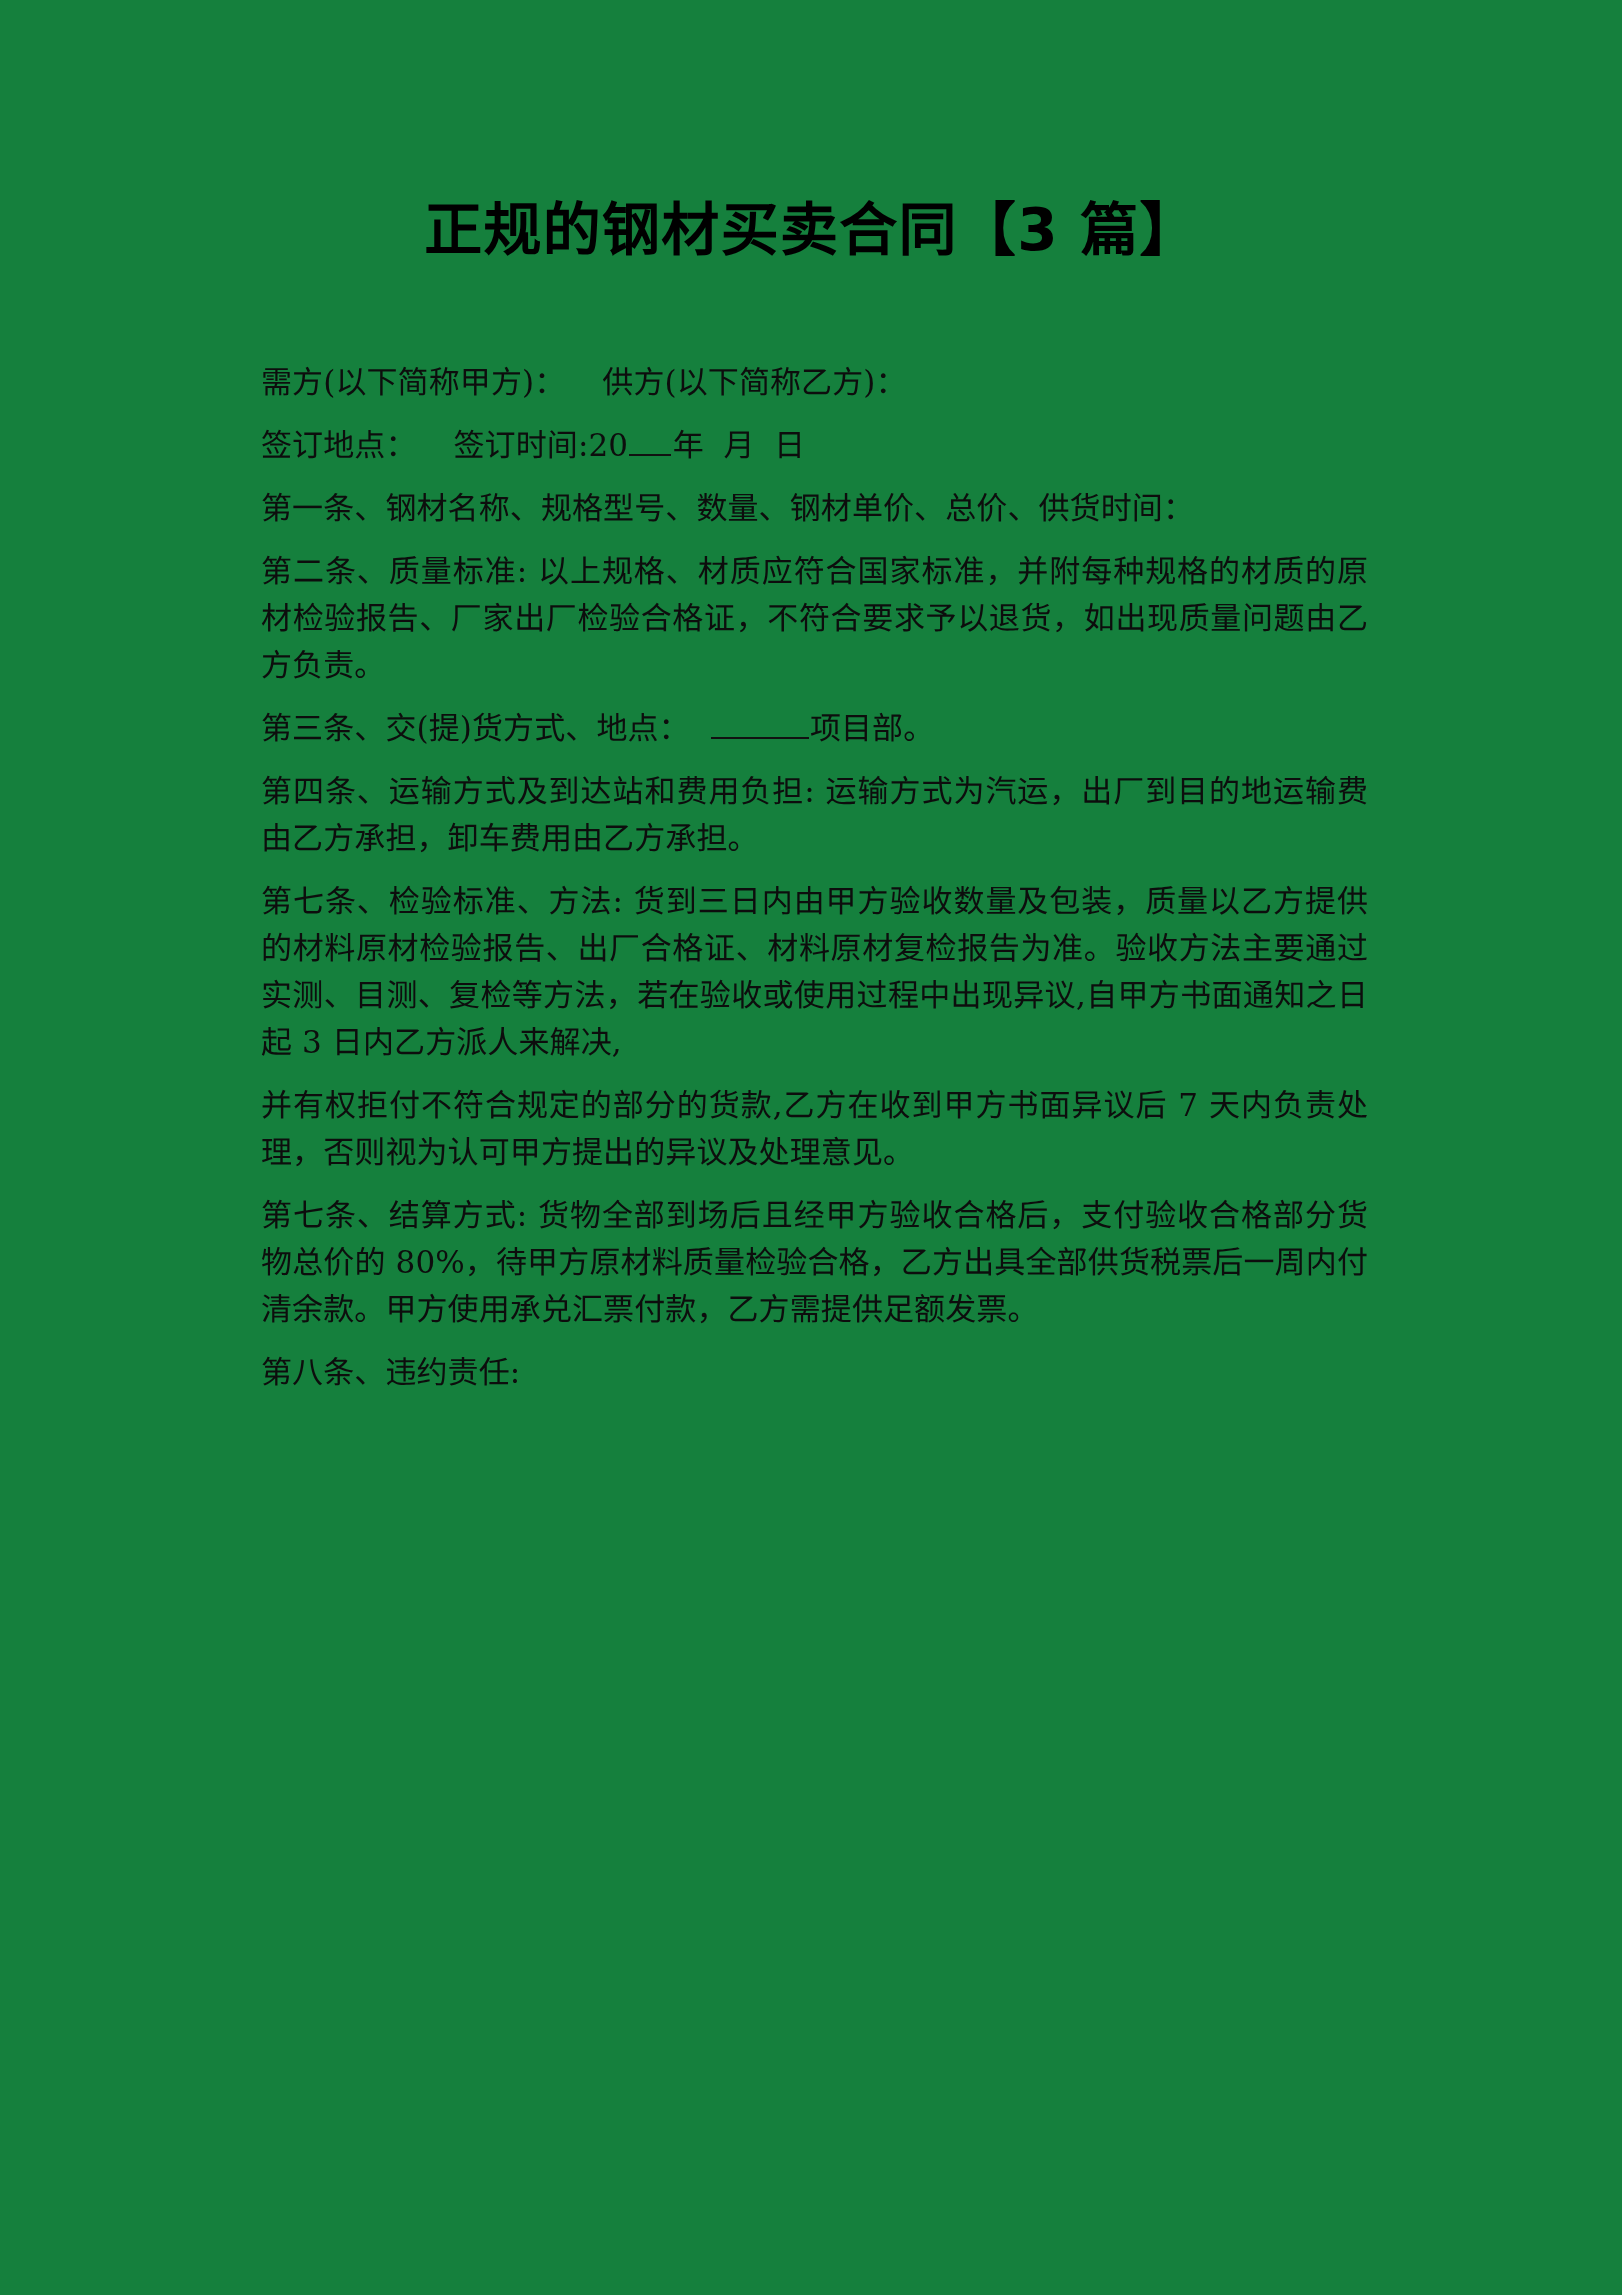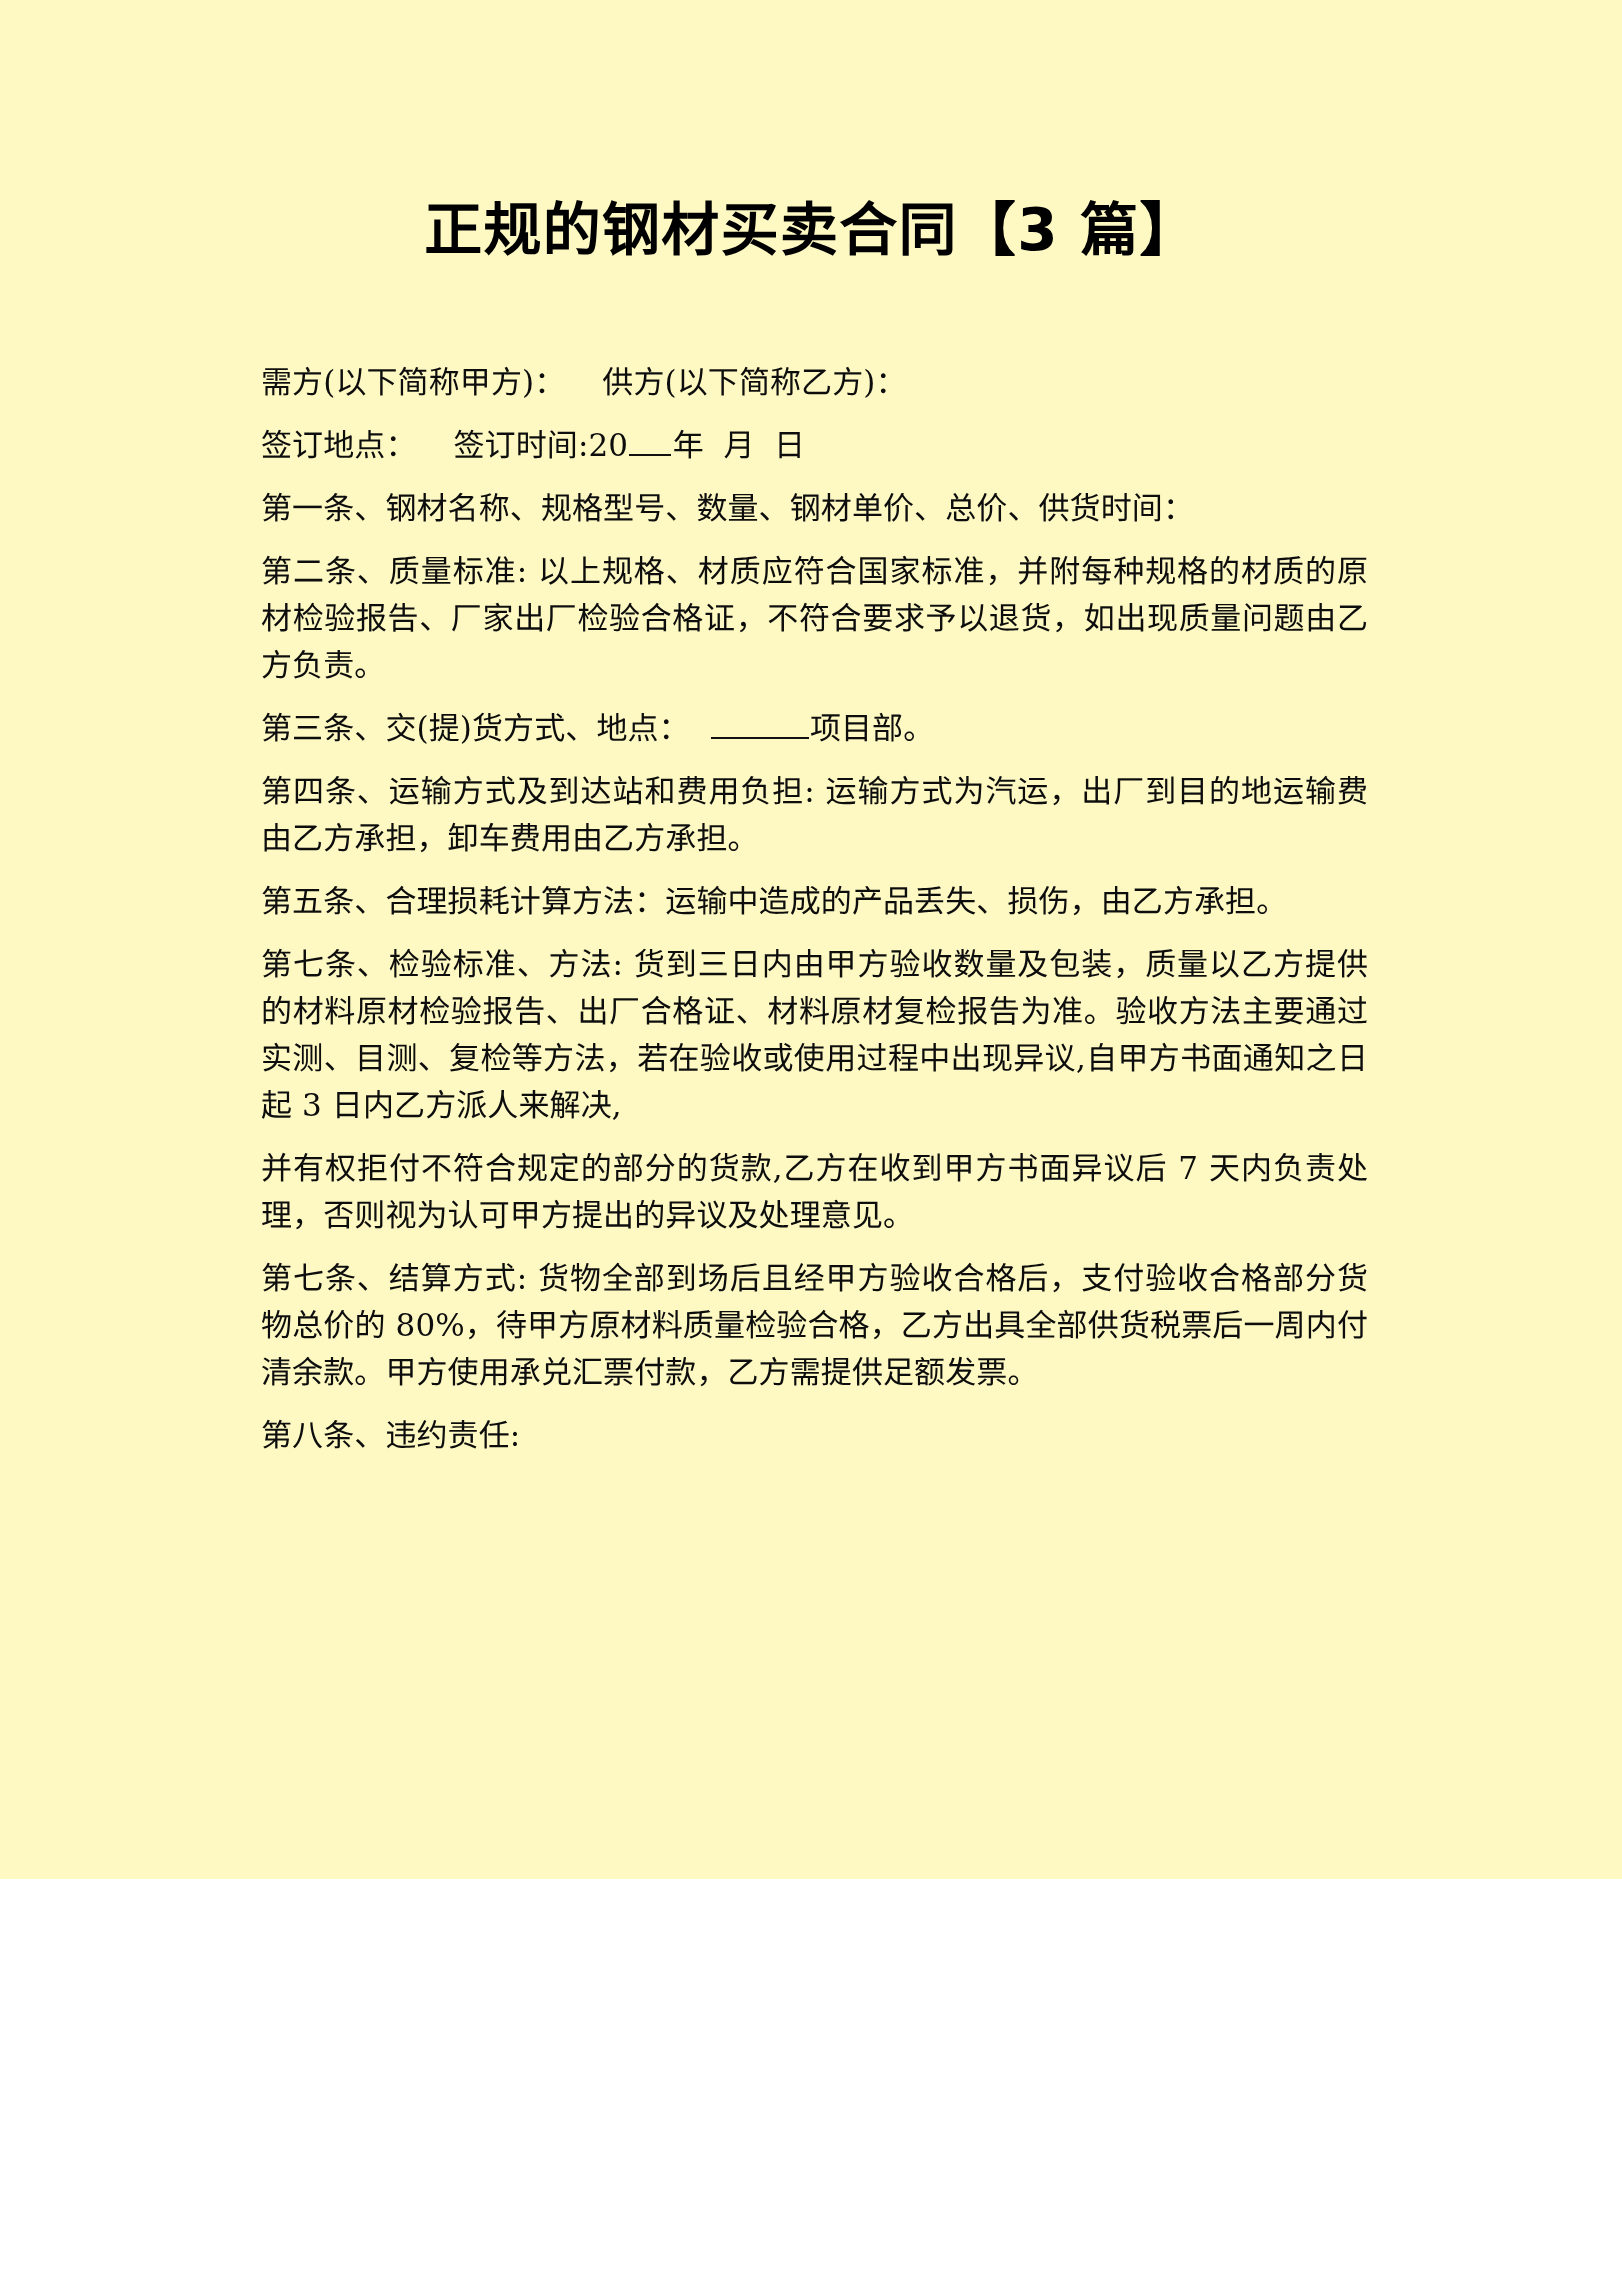--- a/index.html
+++ b/index.html
@@ -4,22 +4,22 @@
 <title>正规的钢材买卖合同【3 篇】</title>
 <style>
   html, body {
     margin: 0;
     padding: 0;
     background: #ffffff;
   }
   .page {
     position: relative;
     width: 1623px;
-    height: 1879px;
-    background: #fef9c3;
+    height: 2295px;
+    background: #15803d;
     box-sizing: border-box;
     overflow: hidden;
     font-family: "DejaVu Serif", "Liberation Serif", serif;
     color: #0a0a0a;
   }
   .doc-title {
     position: absolute;
     top: 194px;
     left: 0;
     width: 1623px;
@@ -81,21 +81,20 @@
 
     <p class="para last-line-left">第一条、钢材名称、规格型号、数量、钢材单价、总价、供货时间：</p>
 
 
     <p class="para">第二条、质量标准: 以上规格、材质应符合国家标准，并附每种规格的材质的原材检验报告、厂家出厂检验合格证，不符合要求予以退货，如出现质量问题由乙方负责。</p>
 
     <p class="para last-line-left"><span>第三条、交(提)货方式、地点：</span><span class="gap-sm"></span><span class="blank blank-md"></span><span>项目部。</span></p>
 
     <p class="para">第四条、运输方式及到达站和费用负担: 运输方式为汽运，出厂到目的地运输费由乙方承担，卸车费用由乙方承担。</p>
 
-    <p class="para last-line-left">第五条、合理损耗计算方法：运输中造成的产品丢失、损伤，由乙方承担。</p>
 
 
     <p class="para">第七条、检验标准、方法: 货到三日内由甲方验收数量及包装，质量以乙方提供的材料原材检验报告、出厂合格证、材料原材复检报告为准。验收方法主要通过实测、目测、复检等方法，若在验收或使用过程中出现异议,自甲方书面通知之日起 3 日内乙方派人来解决,</p>
 
     <p class="para">并有权拒付不符合规定的部分的货款,乙方在收到甲方书面异议后 7 天内负责处理，否则视为认可甲方提出的异议及处理意见。</p>
 
     <p class="para">第七条、结算方式: 货物全部到场后且经甲方验收合格后，支付验收合格部分货物总价的 80%，待甲方原材料质量检验合格，乙方出具全部供货税票后一周内付清余款。甲方使用承兑汇票付款，乙方需提供足额发票。</p>
 
     <p class="para last-line-left">第八条、违约责任:</p>
 

